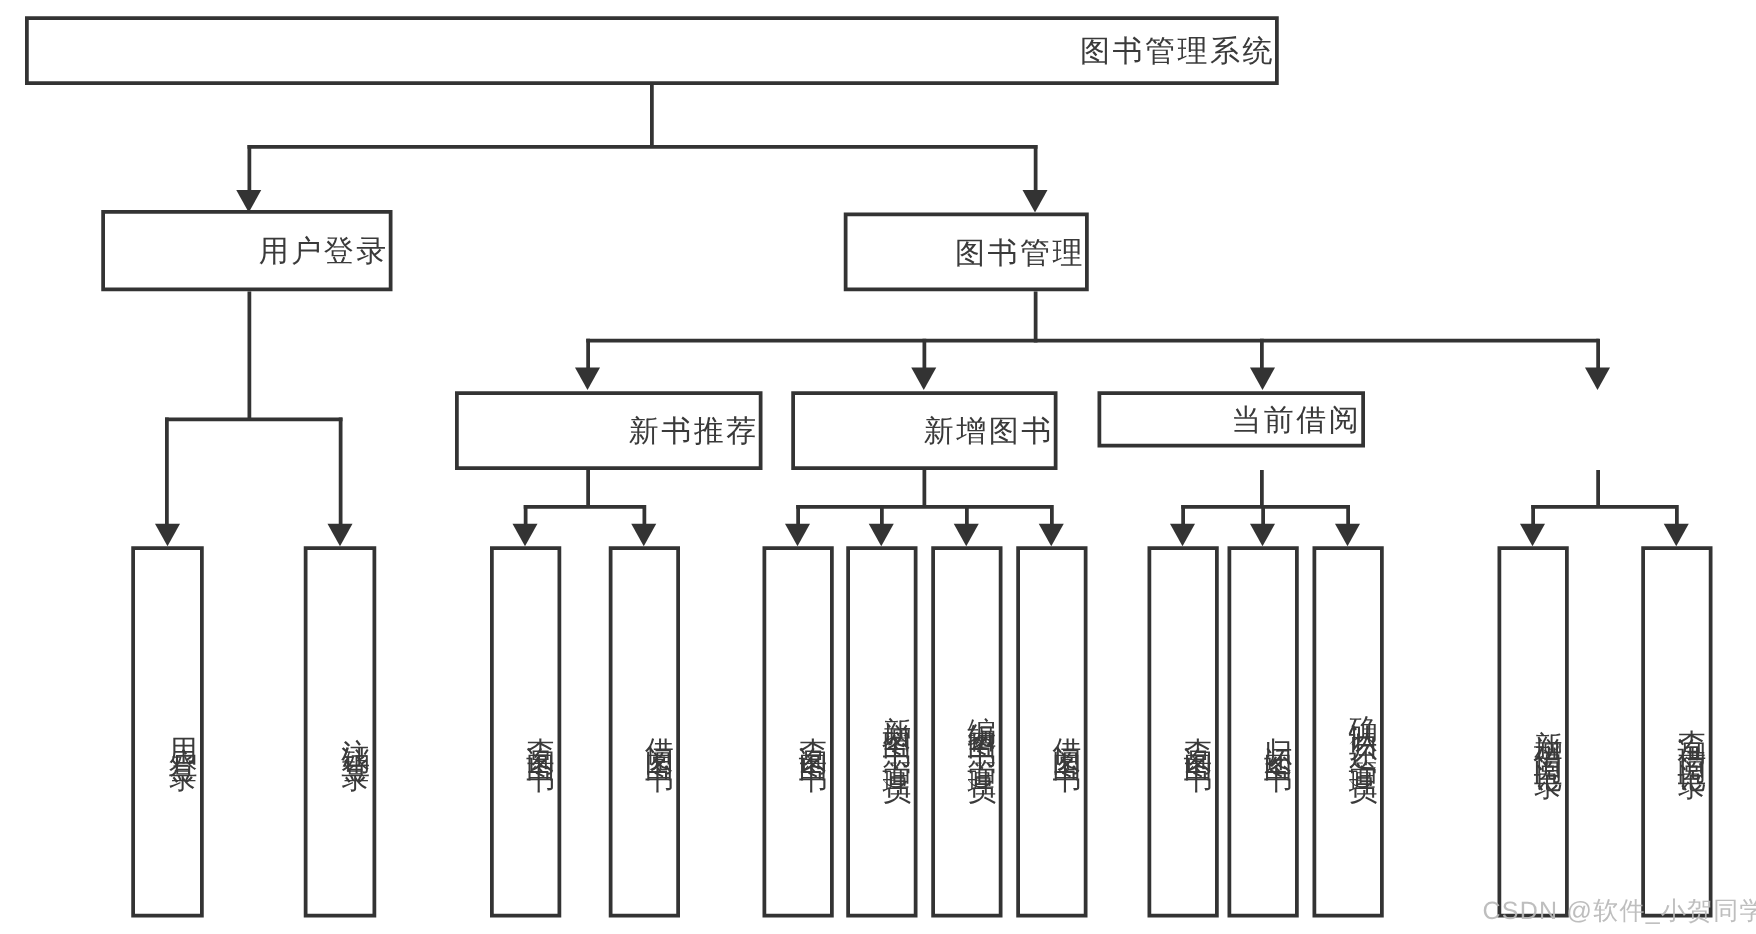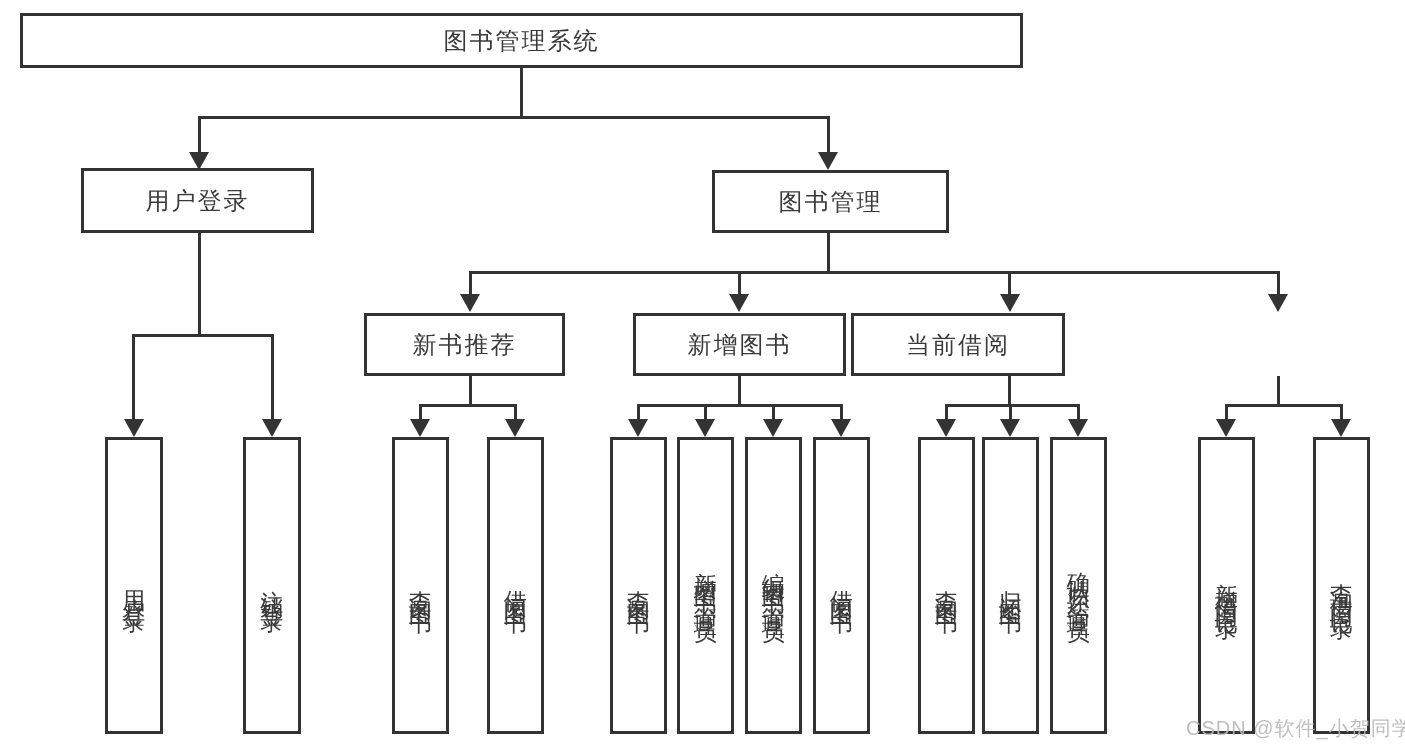--- a/index.html
+++ b/index.html
@@ -2,21 +2,21 @@
 <html><head>
 <meta charset="utf-8">
 <style>
   html,body{margin:0;padding:0;background:#ffffff;}
   .stage{
     position:relative;width:1405px;height:747px;background:#ffffff;
     font-family:"Liberation Sans",sans-serif;color:#3a3a3a;overflow:hidden;
   }
   .node{
     position:absolute;background:#ffffff;border:3px solid #333333;
-    box-sizing:border-box;display:flex;align-items:center;justify-content:center;
+    box-sizing:border-box;display:flex;align-items:center;justify-content:flex-end;
   }
   .node.h .t{font-size:24px;letter-spacing:2px;white-space:nowrap;}
   .node.v .t{
     writing-mode:vertical-rl;text-orientation:mixed;
     font-size:23px;letter-spacing:7px;line-height:1.15;
   }
   .vl{position:absolute;width:3px;background:#333333;}
   .hl{position:absolute;height:3px;background:#333333;}
   .ar{
     position:absolute;width:0;height:0;
@@ -93,33 +93,33 @@
   <div class="ar" style="left:1331px;top:419px"></div>
 
   <div class="node h" style="left:20px;top:13px;width:1003px;height:55px">
     <span class="t">图书管理系统</span>
   </div>
 
   <div class="node h" style="left:81px;top:168px;width:233px;height:65px">
     <span class="t">用户登录</span>
   </div>
 
-  <div class="node h" style="left:712px;top:170px;width:237px;height:63px">
+  <div class="node h" style="left:675px;top:170px;width:196px;height:63px">
     <span class="t">图书管理</span>
   </div>
 
-  <div class="node h" style="left:364px;top:313px;width:201px;height:63px">
+  <div class="node h" style="left:364px;top:313px;width:246px;height:63px">
     <span class="t">新书推荐</span>
   </div>
 
   <div class="node h" style="left:633px;top:313px;width:213px;height:63px">
     <span class="t">新增图书</span>
   </div>
 
-  <div class="node h" style="left:851px;top:313px;width:214px;height:63px">
+  <div class="node h" style="left:878px;top:313px;width:214px;height:45px">
     <span class="t">当前借阅</span>
   </div>
 
 
   <div class="node v" style="left:105px;top:437px;width:58px;height:297px">
     <span class="t">用户登录</span>
   </div>
   <div class="node v" style="left:243px;top:437px;width:58px;height:297px">
     <span class="t">注销登录</span>
   </div>

